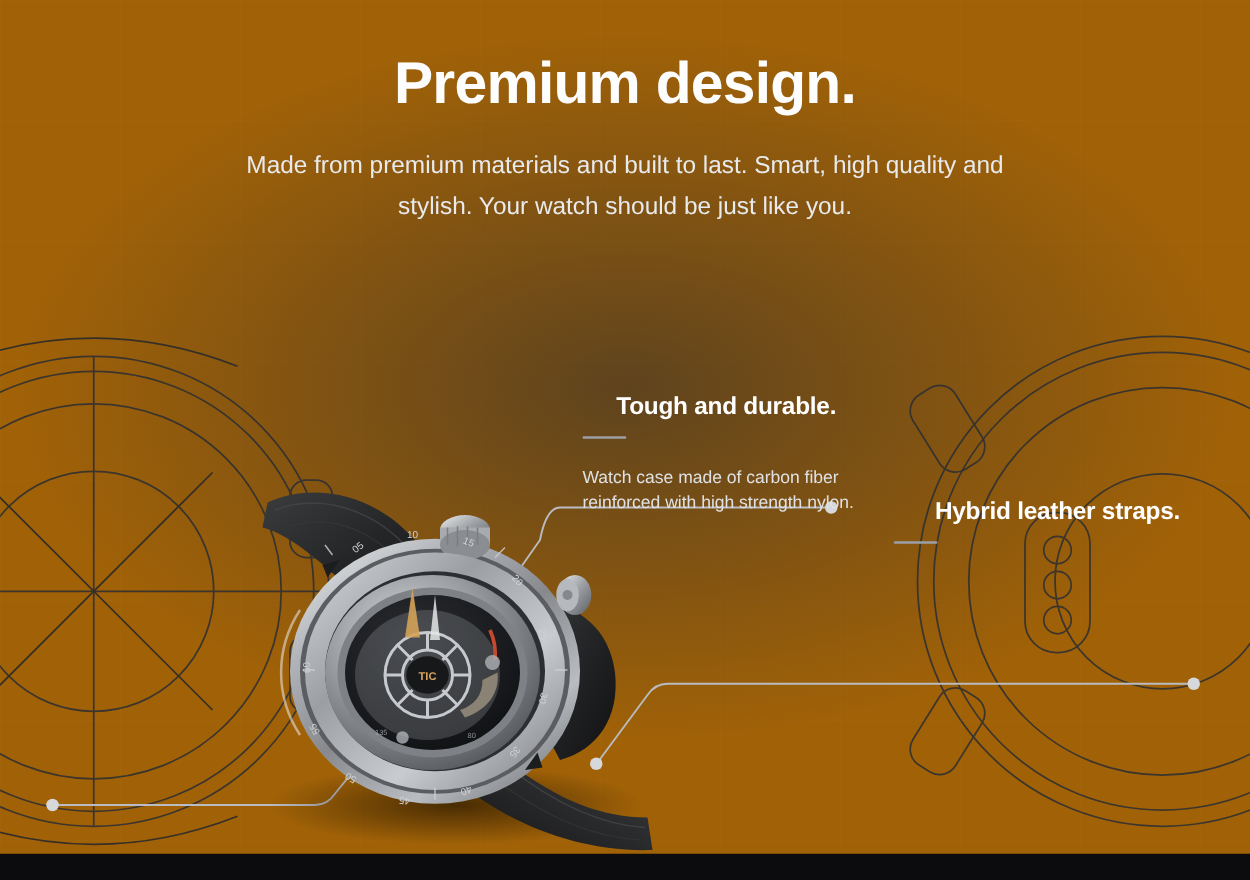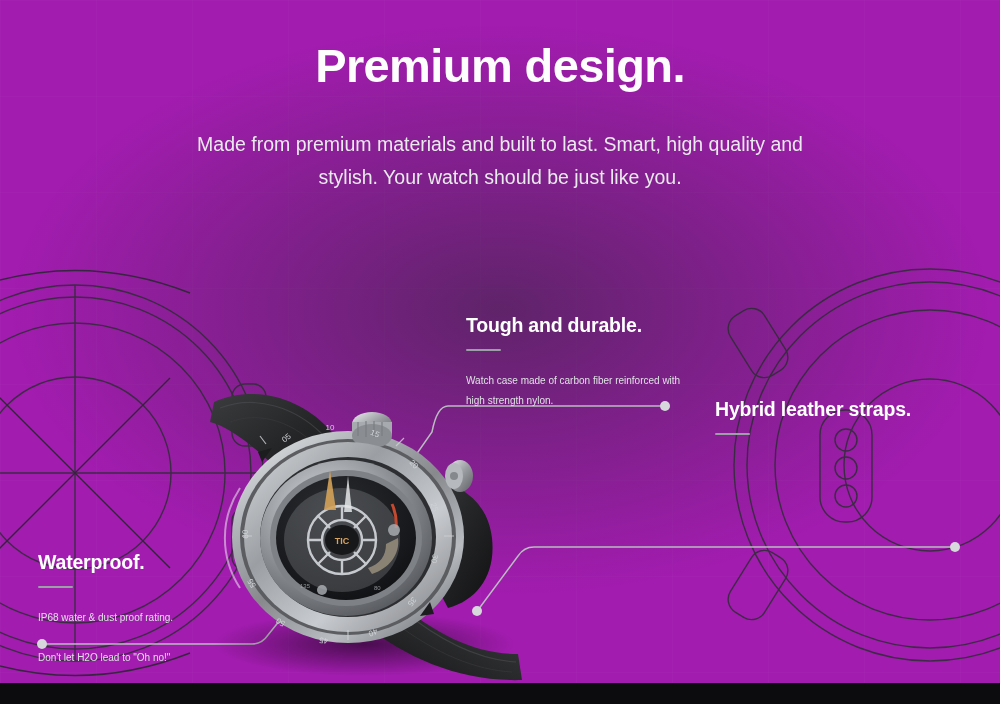--- a/index.html
+++ b/index.html
@@ -5,21 +5,21 @@
   * { margin:0; padding:0; box-sizing:border-box; }
   html, body {
     width:1000px; height:704px;
     background:#0d0d0f;
     font-family:"Liberation Sans", sans-serif;
     overflow:hidden;
   }
   #stage {
     position:relative;
     width:1000px; height:704px;
-    background:#a21caf;
+    background:#a16207;
     overflow:hidden;
   }
 
   
   .bp { position:absolute; opacity:.85; pointer-events:none; }
   .bp-left  { left:-140px; top:258px; width:430px; height:430px; }
   .bp-right { right:-120px; top:250px; width:420px; height:430px; }
   .grid-overlay {
     position:absolute; inset:0;
     background-image:
@@ -39,38 +39,38 @@
   }
 
   
   .title {
     position:absolute; left:0; right:0; top:38px;
     text-align:center;
     font-size:47px; font-weight:700; letter-spacing:-.6px;
     color:#fdfdfd;
   }
   .subtitle {
-    position:absolute; left:170px; width:660px; top:128px;
+    position:absolute; left:170px; width:660px; top:116px;
     text-align:center;
     font-size:19.5px; font-weight:400; line-height:33px;
     color:#e9eaec;
   }
 
   
   .callout { position:absolute; }
   .callout h3 {
     font-size:19.5px; font-weight:700; color:#ffffff;
-    letter-spacing:-.2px; white-space:nowrap;
+    letter-spacing:-.2px; white-space:nowrap;text-align:center;
   }
   .rule {
     width:35px; height:2px; background:#9aa0a6;
     margin:12px 0 13px 0; border-radius:1px;
   }
   .callout p {
-    font-size:10px; line-height:20px; color:#dfe1e4; font-weight:400;margin-top:20px;
+    font-size:14px; line-height:20px; color:#dfe1e4; font-weight:400;margin-top:20px;
   }
   .c-tough  { left:466px; top:314px; width:230px; }
   .c-strap  { left:715px; top:398px; width:262px; }
   .c-water  { left:38px;  top:551px; width:230px; }
 
   
   #connectors { position:absolute; inset:0; pointer-events:none; }
 
   
   .watch { position:absolute; left:196px; top:392px; width:330px; height:290px; }
@@ -263,21 +263,15 @@
     <h3>Tough and durable.</h3>
     <div class="rule"></div>
     <p>Watch case made of carbon fiber reinforced with high strength nylon.</p>
   </div>
 
   <div class="callout c-strap">
     <h3>Hybrid leather straps.</h3>
     <div class="rule"></div>
   </div>
 
-  <div class="callout c-water">
-    <h3>Waterproof.</h3>
-    <div class="rule"></div>
-    <p>IP68 water &amp; dust proof rating.</p>
-    <p>Don't let H2O lead to "Oh no!"</p>
-  </div>
 
   <div class="bottom-band"></div>
 </div>
 
 </body></html>

